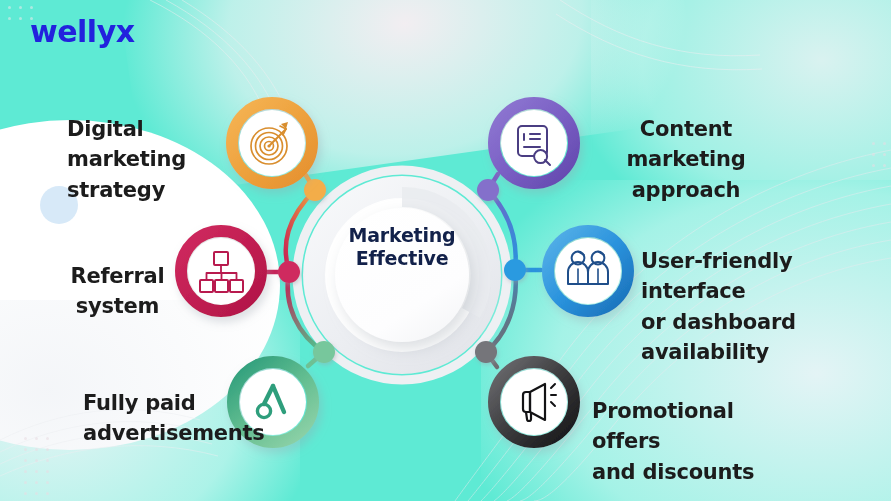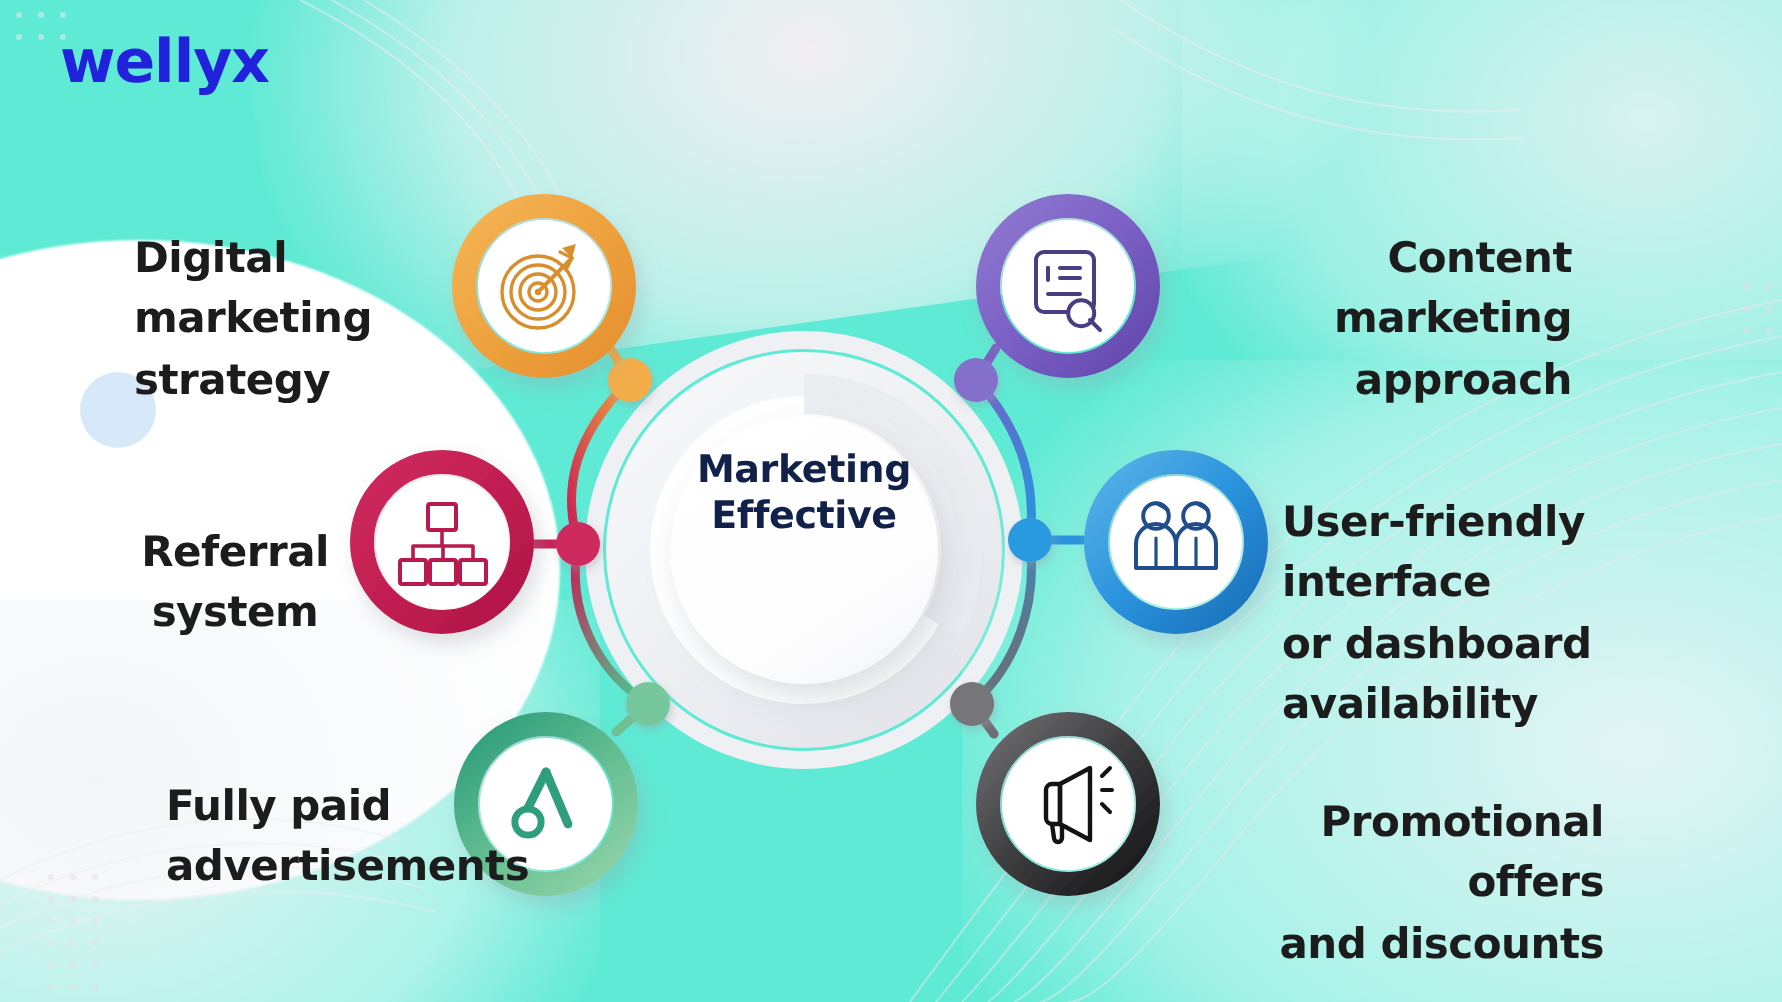--- a/index.html
+++ b/index.html
@@ -69,23 +69,23 @@
     position:absolute;
     font-size:21px;font-weight:bold;color:#1c1c1c;
     line-height:1.45;
     font-family:"DejaVu Sans", sans-serif;
     letter-spacing:-0.25px;
     white-space:pre-line;
   }
   .lbl-digital{left:67px;top:114px;width:185px;text-align:left;}
   .lbl-referral{left:30px;top:261px;width:175px;text-align:center;}
   .lbl-fullypaid{left:83px;top:388px;width:180px;text-align:left;}
-  .lbl-content{left:586px;top:114px;width:200px;text-align:right;}
+  .lbl-content{left:586px;top:114px;width:200px;text-align:center;}
   .lbl-user{left:641px;top:246px;width:240px;text-align:left;}
-  .lbl-promo{left:592px;top:396px;width:210px;text-align:right;}
+  .lbl-promo{left:592px;top:396px;width:210px;text-align:left;}
 </style>
 </head>
 <body>
 
 <div id="stage">
 
   <div class="bg-layer">
     <div class="blob-pink"></div>
     <div class="blob-grey-tr"></div>
     <div class="blob-white-left"></div>

